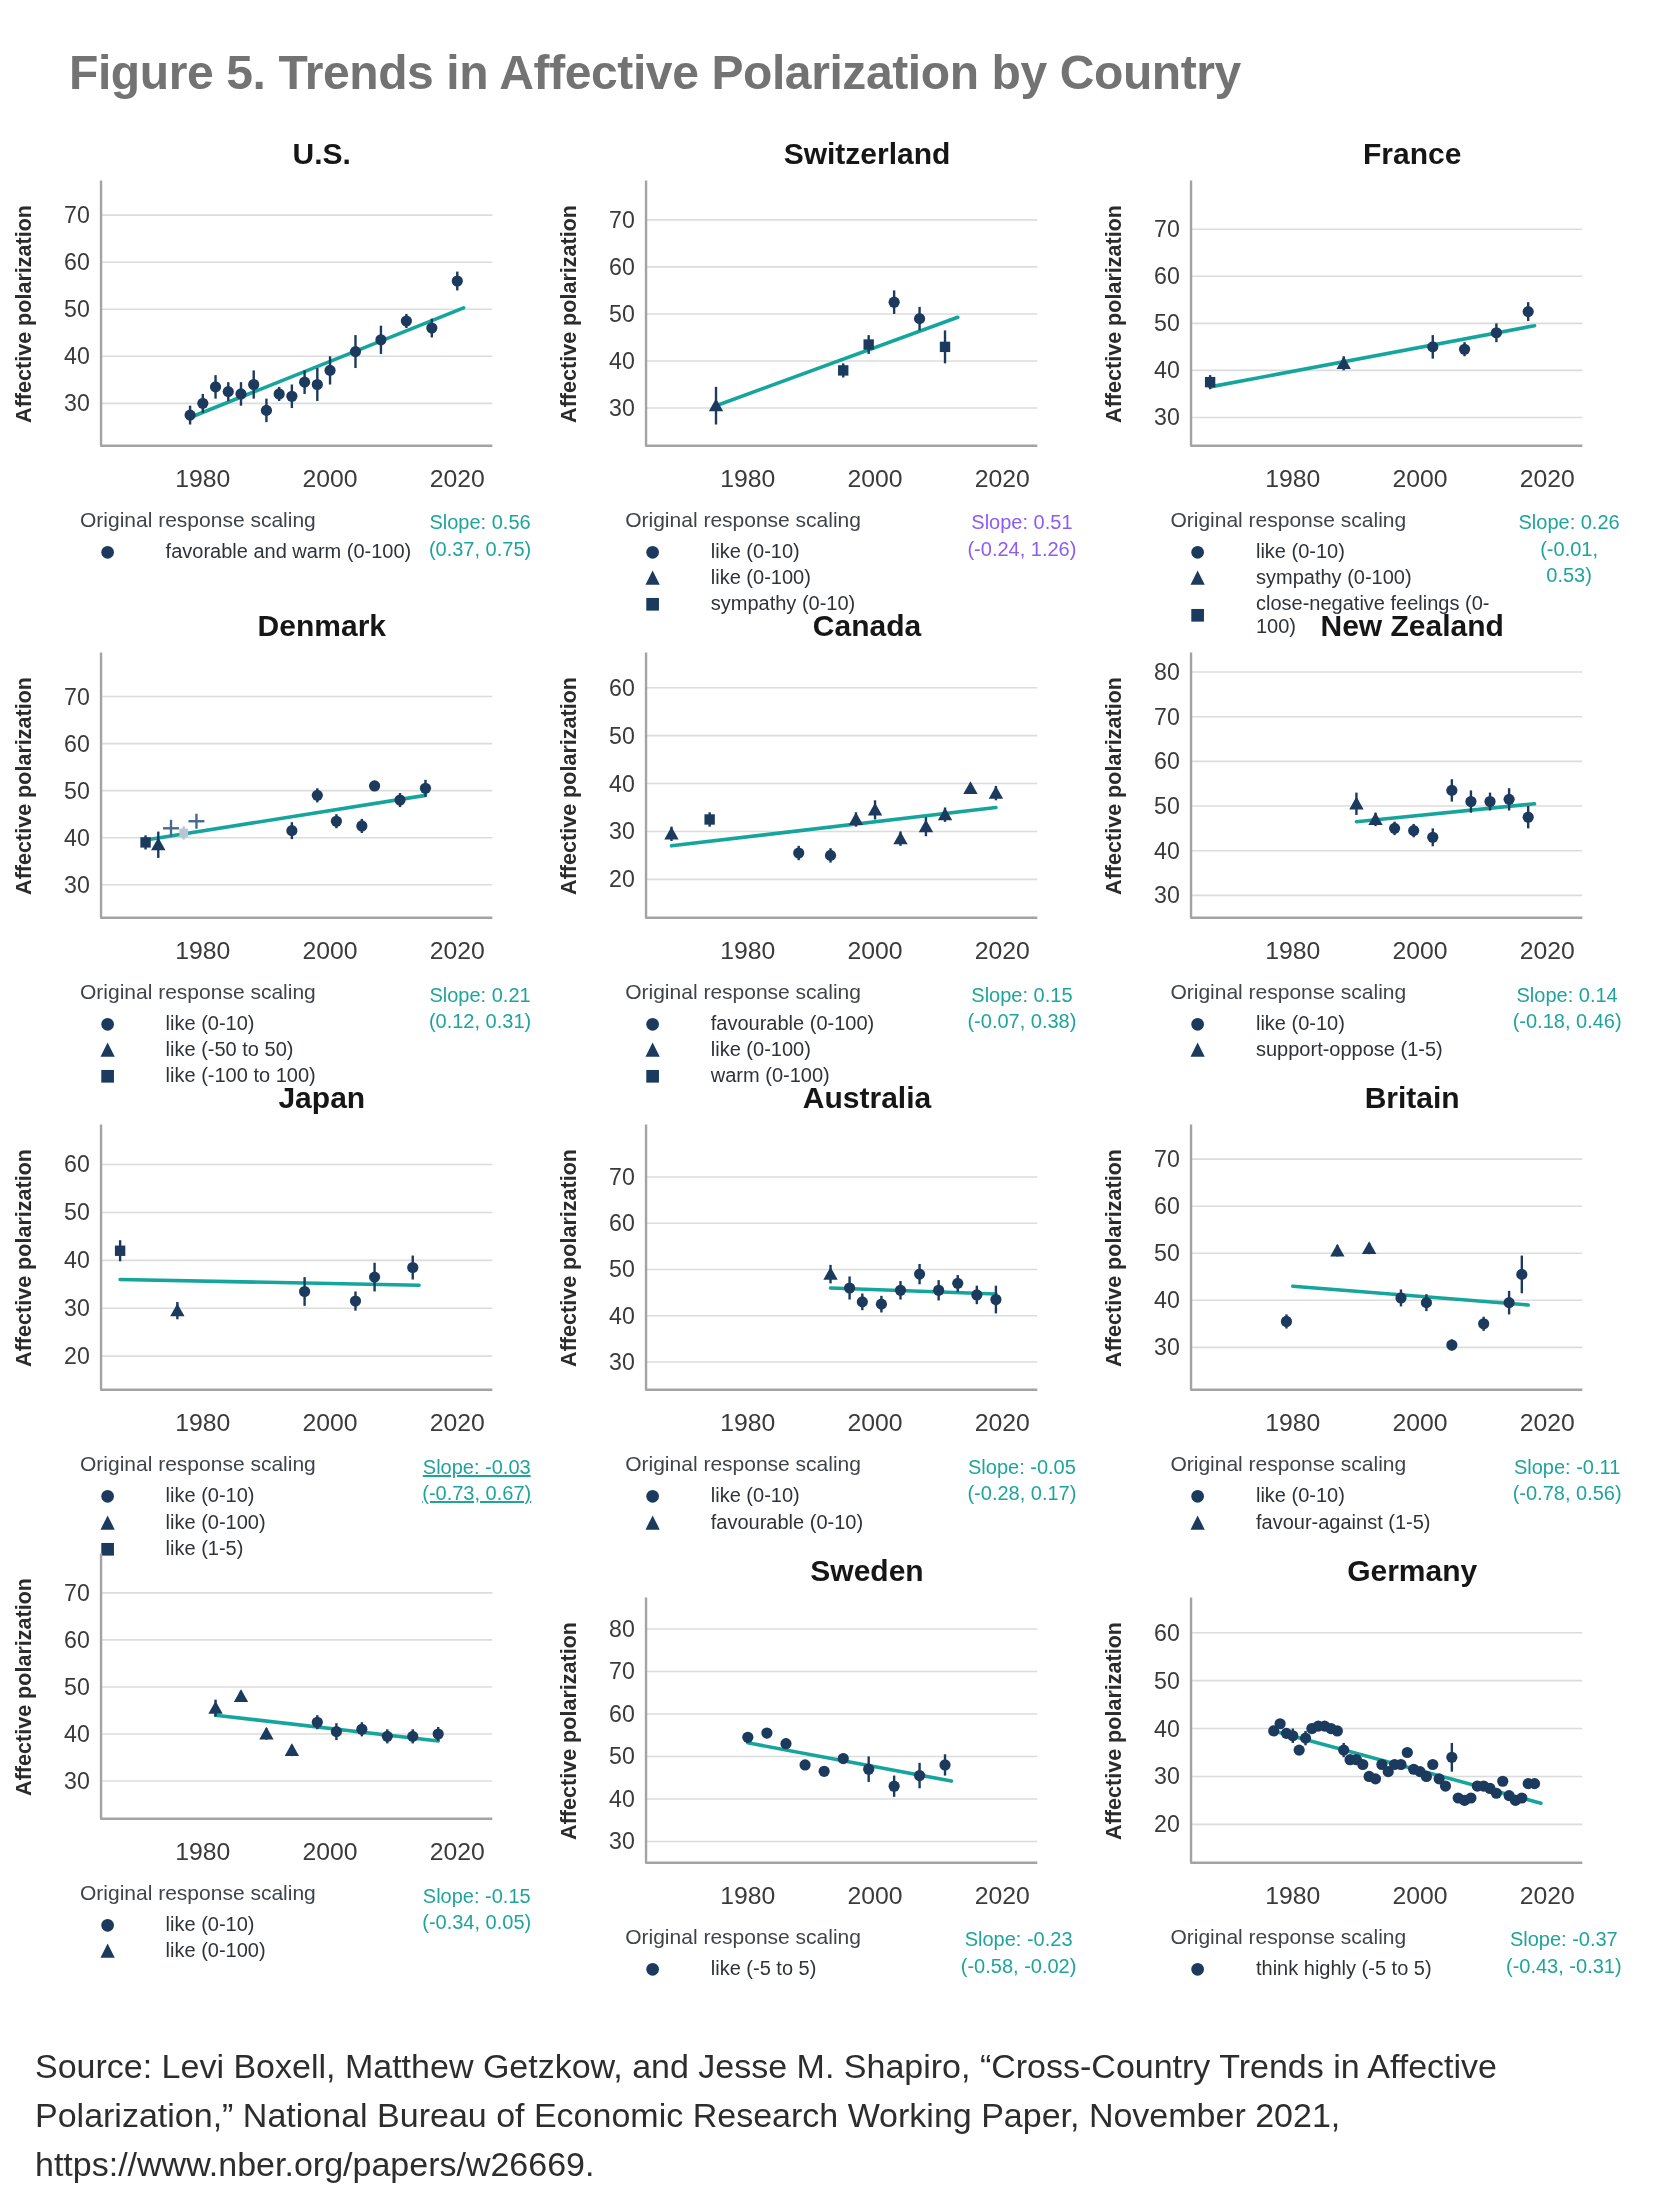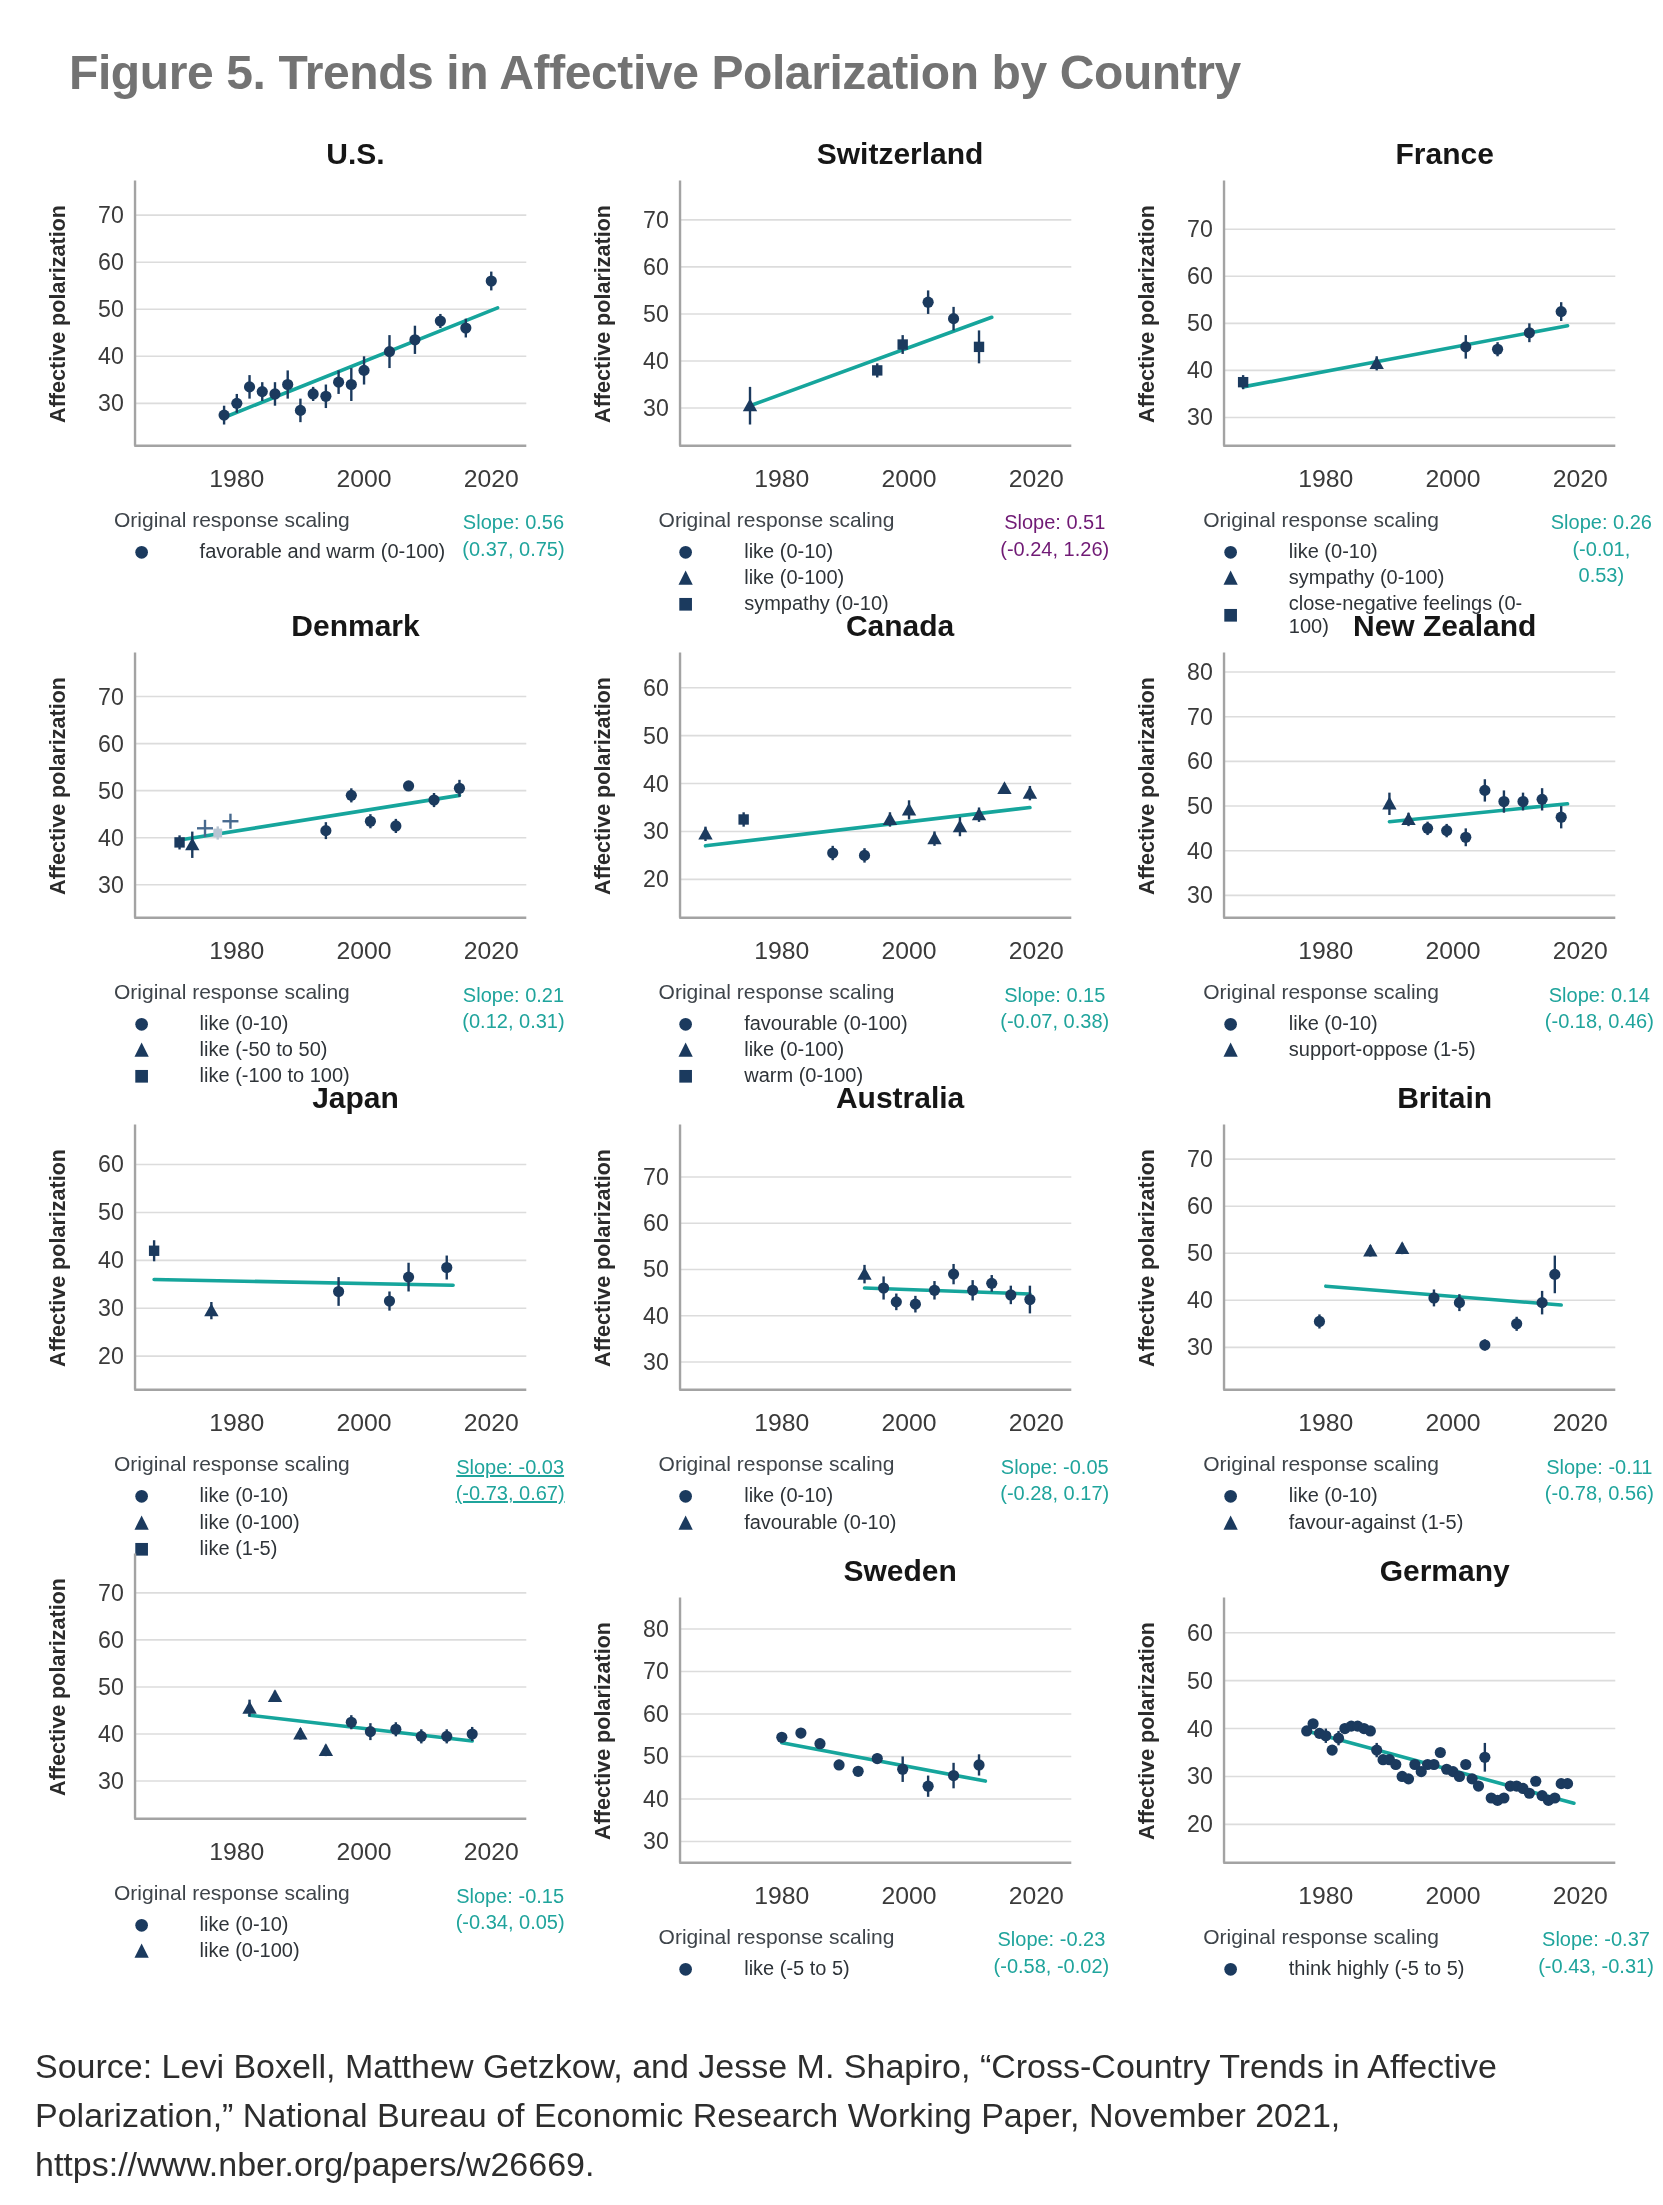--- a/index.html
+++ b/index.html
@@ -1,18 +1,18 @@
 <!DOCTYPE html>
 <html style="font-size:12.8px"><head>
 <meta charset="utf-8">
 <style>
   html,body{margin:0;padding:0;background:#ffffff;}
   body{width:1663px;height:2205px;overflow:hidden;font-family:"Liberation Sans",sans-serif;color:#231f20;}
   .figure-title{margin:45px 0 0 69px;font-size:48px;font-weight:700;letter-spacing:-0.4px;color:#737373;}
-  #panels{display:grid;grid-template-columns:repeat(3,1fr);column-gap:9.6px;row-gap:6.4px;margin:27px 27px 0 44px;}
+  #panels{display:grid;grid-template-columns:repeat(3,1fr);column-gap:9.6px;row-gap:6.4px;margin:27px 27px 0 10px;}
   .panel{height:466px;}
   .panel-title{margin:9.6px 0 0 88px;text-align:center;font-size:30px;font-weight:700;color:#161616;}
   .plot{display:block;width:535px;height:329px;}
   .panel-footer{display:flex;align-items:flex-start;margin:8px 14.4px 0 70px;}
   .legend-title{font-size:21px;color:#3e444a;}
   .legend-items{list-style:none;margin:8px 0 0 17.6px;padding:0;}
   .legend-items li{display:flex;align-items:center;margin:3.2px 0;font-size:20px;color:#2e3338;gap:36px;}
   .legend-items svg{margin-right:8px;flex:none;}
   .slope-block{margin-left:auto;font-size:20px;line-height:1.32;text-align:center;padding-top:1.6px;}
   .source{margin:32px 32px 0 35px;max-width:1576px;font-size:34px;line-height:1.44;color:#2d2d2d;}
@@ -147,21 +147,21 @@
               <span>like (0-100)</span>
             </li>
             <li>
               <svg width="24" height="19" viewBox="0 0 30 24">
                 <rect x="4" y="5" width="16" height="16" fill="#1b3a5e"></rect>
               </svg>
               <span>sympathy (0-10)</span>
             </li>
           </ul>
       </div>
-      <div class="slope-block" style="color: #701a75;">
+      <div class="slope-block" style="color: #8b5cf6;">
         <div>Slope: 0.51</div>
         <div>(-0.24, 1.26)</div>
       </div>
     </div>
   </div>
 
   <div class="panel">
     <div class="panel-title">France</div>
     <svg class="plot" viewBox="0 0 670 412">
         <line x1="114" y1="308.64285714285717" x2="604" y2="308.64285714285717" stroke="#dcdcdc" stroke-width="2"></line>

